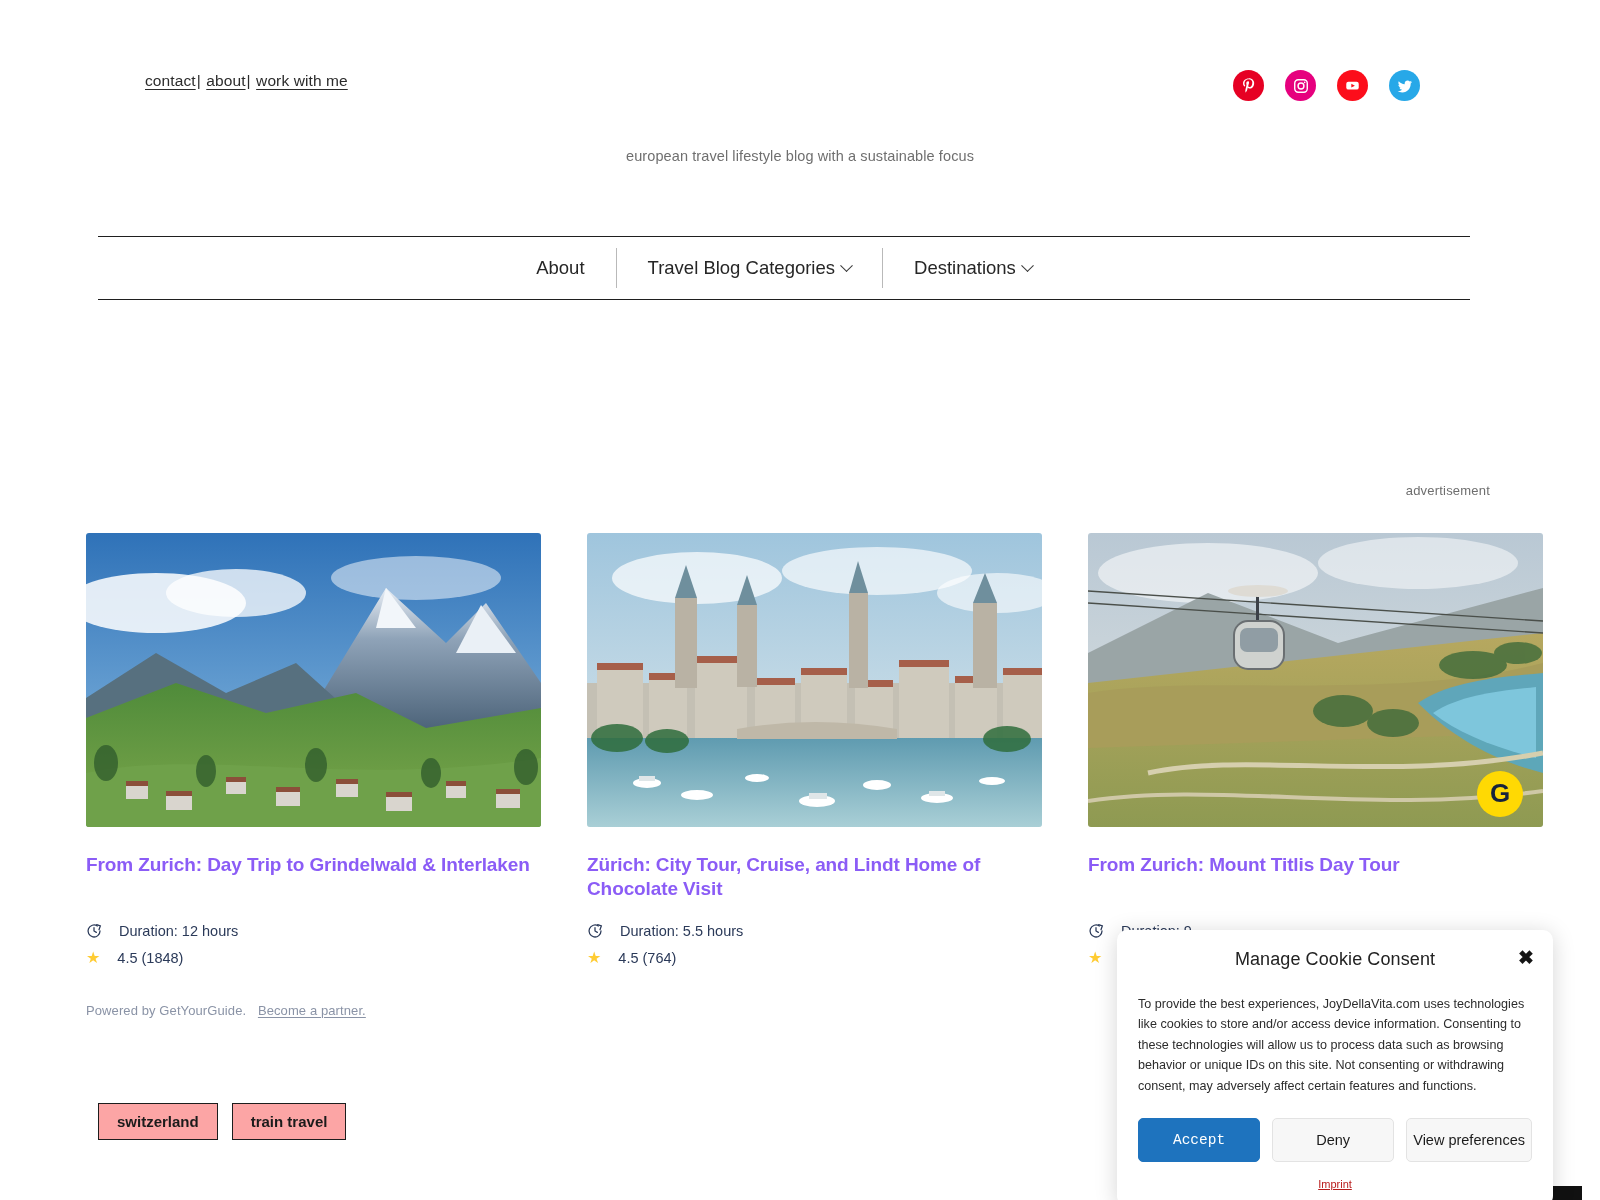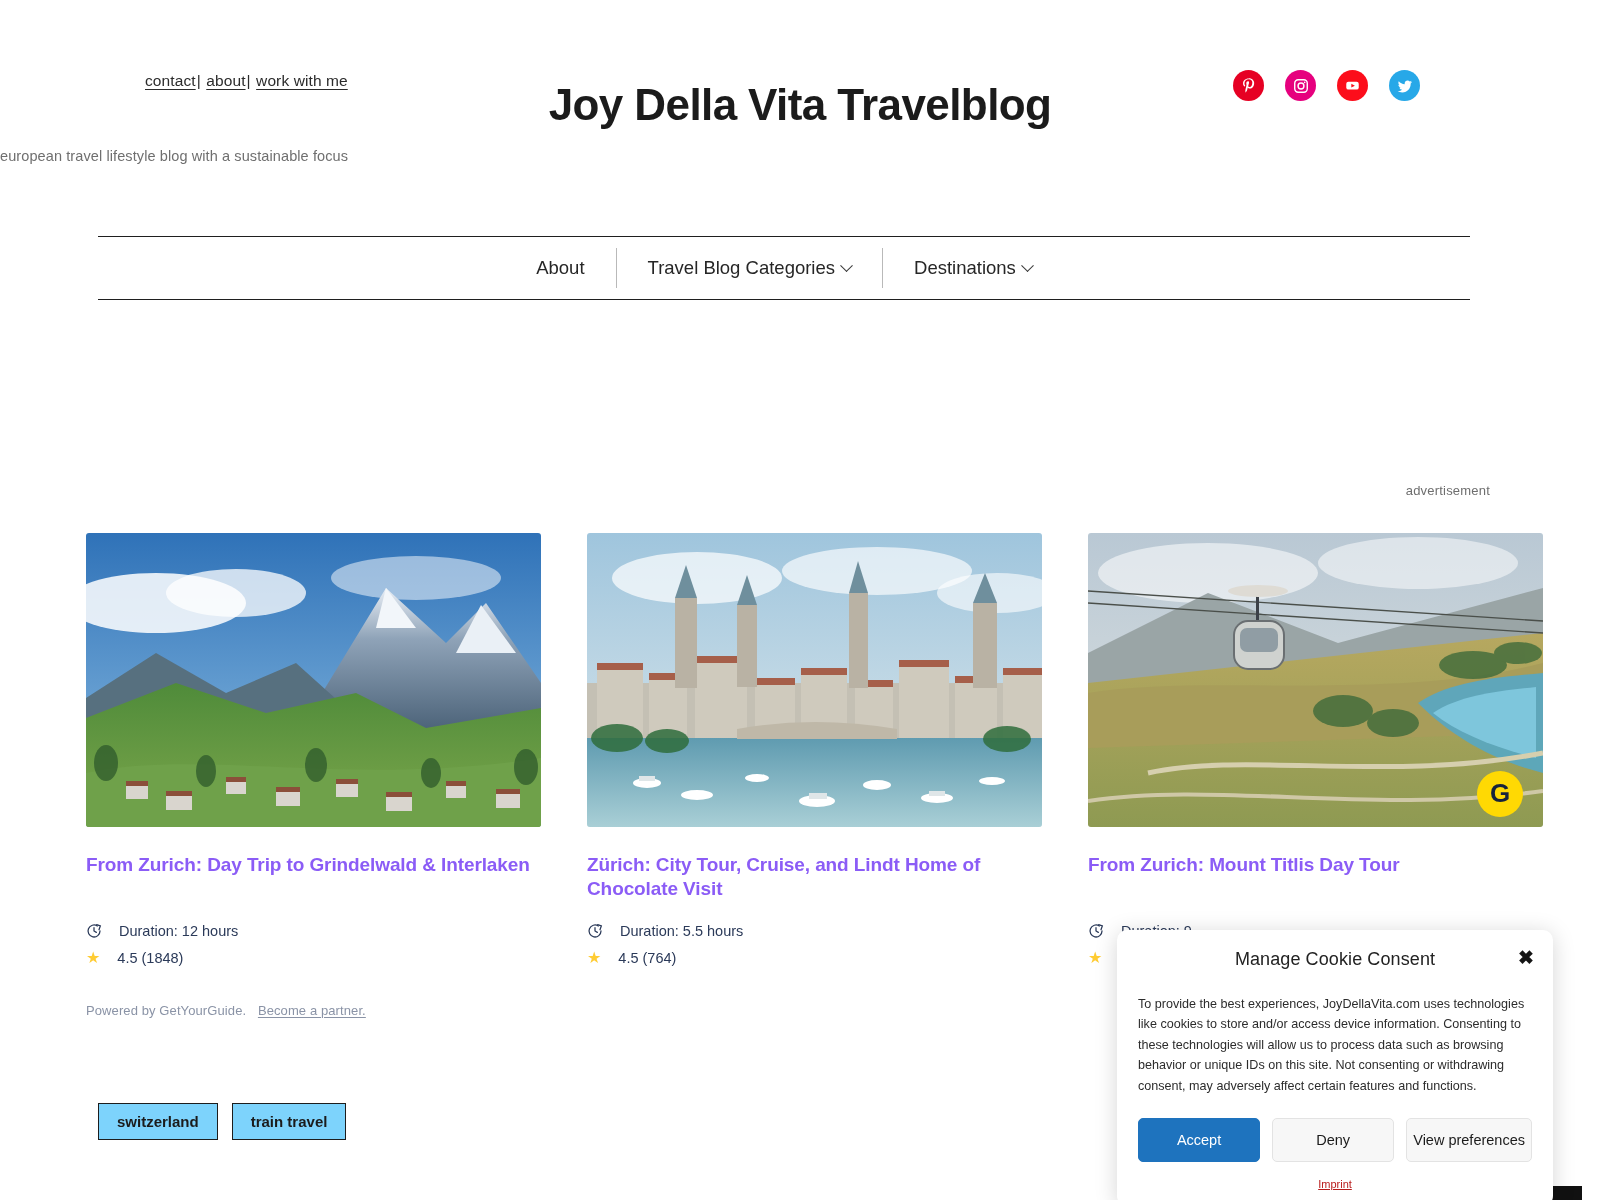--- a/index.html
+++ b/index.html
@@ -44,20 +44,21 @@
     font-size: 44px;
     font-weight: 700;
     letter-spacing: -0.6px;
     color: #1b1b1b;
   }
   .site-tagline {
     position: absolute;
     top: 148px;
     left: 0;
     width: 1600px;
+    text-align: center;
     font-size: 14.5px;
     color: #6f6f6f;
     letter-spacing: .1px;
   }
 
   .social {
     position: absolute;
     right: 180px;
     top: 70px;
     display: flex;
@@ -209,21 +210,21 @@
     left: 98px;
     display: flex;
     gap: 14px;
   }
   .tag {
     border: 1px solid #1d1d1d;
     padding: 9px 18px;
     font-size: 15px;
     font-weight: 700;
     color: #1b1b1b;
-    background: #7dd3fc;
+    background: #fca5a5;
     cursor: pointer;
     white-space: nowrap;
     text-align: center;
   }
 
   
   .bottom-strip {
     position: absolute;
     left: 1386px;
     top: 1186px;
@@ -288,20 +289,21 @@
     padding: 13px 6px;
     font-size: 14.5px;
     border-radius: 5px;
     cursor: pointer;
     white-space: nowrap;
   }
   .cbtn.accept {
     background: #1e73be;
     color: #fff;
     border: 1px solid #1e73be;
+    font-family: Liberation Mono, monospace;
   }
   .cbtn.deny, .cbtn.prefs {
     background: #f7f7f7;
     color: #1b1b1b;
     border: 1px solid #e3e3e3;
   }
   .cookie-imprint {
     margin-top: 12px;
     text-align: center;
   }
@@ -315,21 +317,20 @@
 <body>
 
 <div class="topbar">
 
   <div class="util-links">
     <a href="#">contact</a><span class="util-sep">|</span>
     <a href="#">about</a><span class="util-sep">|</span>
     <a href="#">work with me</a>
   </div>
 
-  <div class="site-title">Joy Della Vita Travelblog</div>
   <div class="site-tagline">european travel lifestyle blog with a sustainable focus</div>
 
   <div class="social">
     <div class="social-btn" style="background:#e60023">
       <svg width="17" height="17" viewBox="0 0 24 24" fill="#fff">
           <path d="M12.3 2.2C7 2.2 4.3 5.8 4.3 9c0 1.9.7 3.6 2.3 4.3.3.1.5 0 .5-.3l.2-.9c.1-.3 0-.4-.2-.6-.5-.6-.8-1.3-.8-2.4 0-3.1 2.3-5.9 6-5.9 3.3 0 5.1 2 5.1 4.6 0 3.5-1.5 6.4-3.8 6.4-1.3 0-2.2-1-1.9-2.3.4-1.5 1.1-3.1 1.1-4.2 0-1-.5-1.8-1.6-1.8-1.3 0-2.3 1.3-2.3 3.1 0 1.1.4 1.9.4 1.9l-1.5 6.4c-.4 1.9-.1 4.2 0 4.4 0 .1.2.2.3.1.1-.2 1.6-2 2.1-3.8l.8-3.1c.4.8 1.6 1.5 2.8 1.5 3.7 0 6.2-3.4 6.2-7.9 0-3.4-2.9-6.6-7.4-6.6z"></path>
         </svg>
     </div>
     <div class="social-btn" style="background:#e6007e">
       <svg width="16" height="16" viewBox="0 0 24 24" fill="none" stroke="#fff" stroke-width="2.1">

